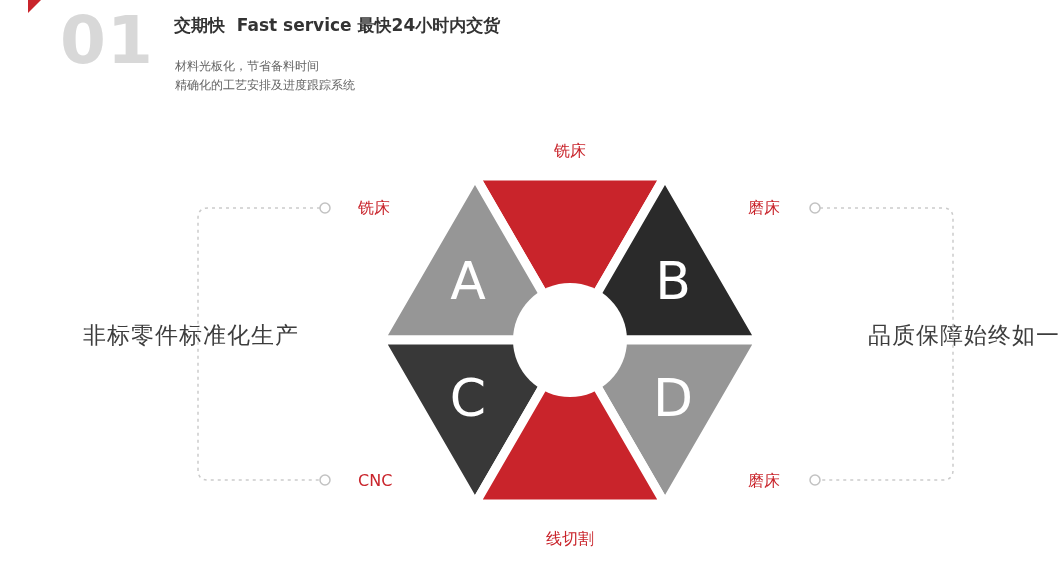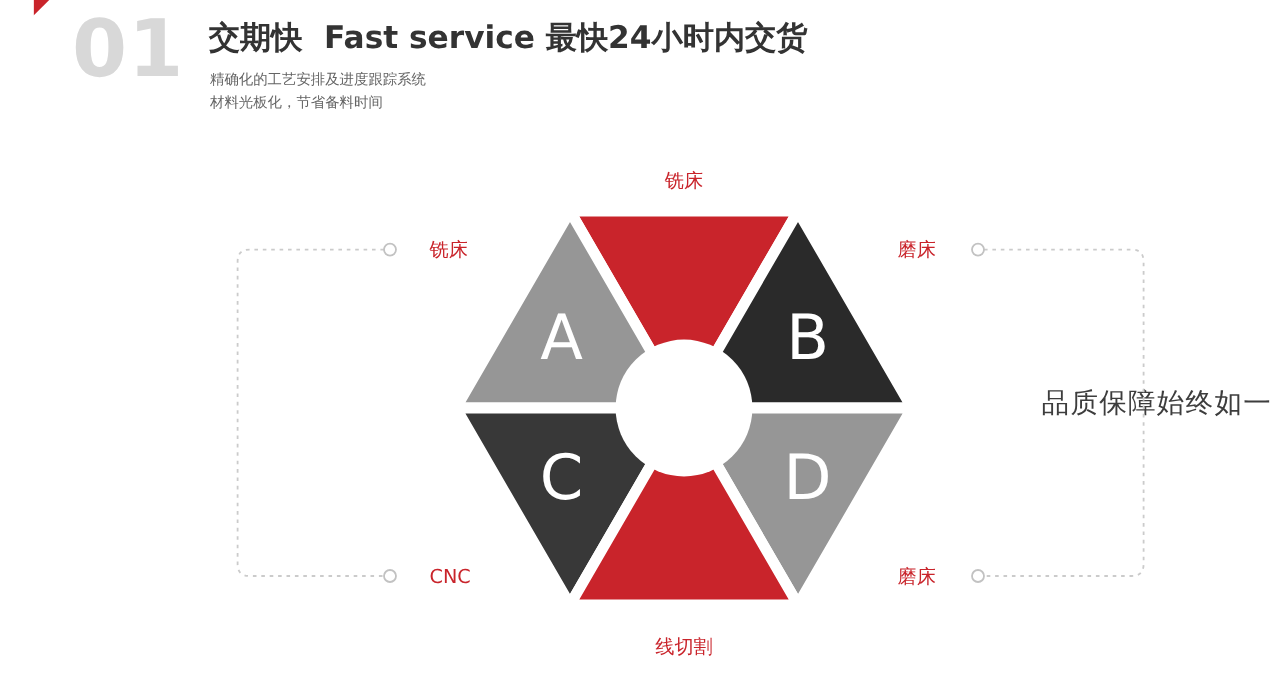--- a/index.html
+++ b/index.html
@@ -16,21 +16,21 @@
     border-top:13px solid #c9242b; border-right:13px solid transparent;
   }
 
   .big-number {
     position:absolute; left:32px; top:2px;
     font-size:66px; font-weight:700; color:#d8d8d8; letter-spacing:1px;
   }
 
   .title {
     position:absolute; left:146px; top:14px;
-    font-size:26px; font-weight:600; color:#333333; white-space:pre;
+    font-size:17px; font-weight:600; color:#333333; white-space:pre;
   }
 
   .subs {
     position:absolute; left:147px; top:57px;
     font-size:12px; color:#646464; line-height:19px;
   }
 
   .side-label {
     position:absolute; top:320px;
     font-size:23px; color:#3d3d3d; letter-spacing:1px; white-space:nowrap;
@@ -59,25 +59,26 @@
 
 <div class="slide">
 
   <div class="corner-accent"></div>
 
   <div class="big-number">01</div>
 
   <div>
     <div class="title">交期快  Fast service 最快24小时内交货</div>
     <div class="subs">
+      <div>材料光板化，节省备料时间</div>
       <div>精确化的工艺安排及进度跟踪系统</div>
-      <div>材料光板化，节省备料时间</div>
     </div>
   </div>
 
+  <div class="side-label left">非标零件标准化生产</div>
   <div class="side-label right">品质保障始终如一</div>
 
   <svg class="diagram" viewBox="0 0 1060 576">
 
     <g>
       <path class="dash" d="M292,208 L180,208 Q170,208 170,218 L170,470 Q170,480 180,480 L292,480"></path>
       <circle class="node" cx="297" cy="208" r="5"></circle>
       <circle class="node" cx="297" cy="480" r="5"></circle>
     </g>
 

